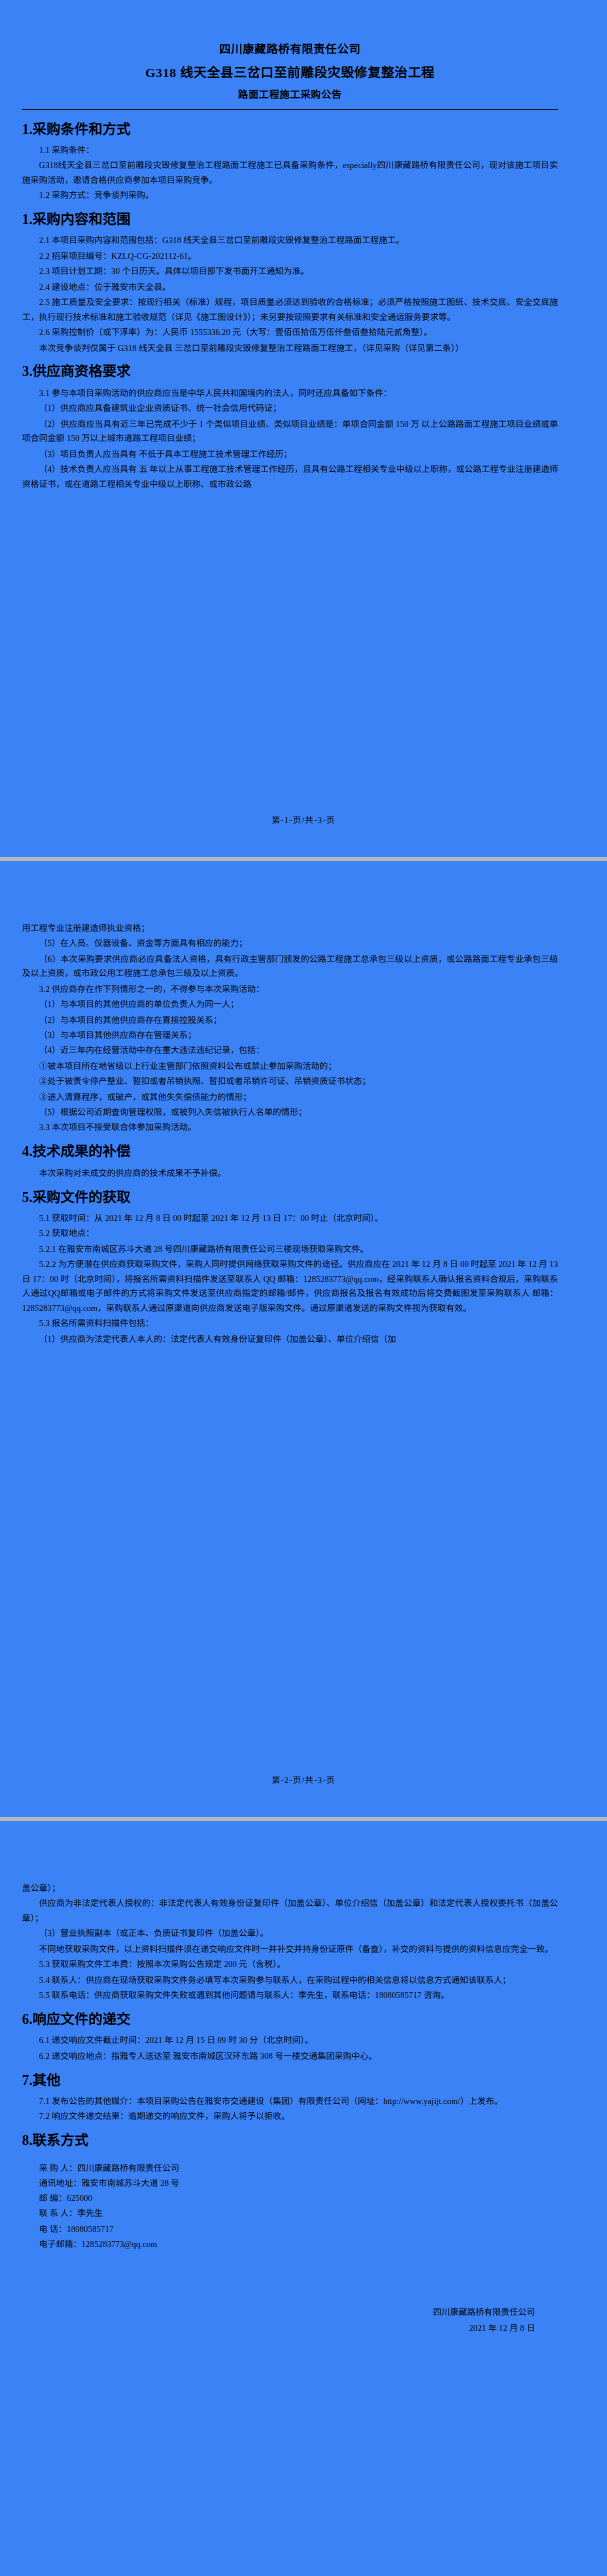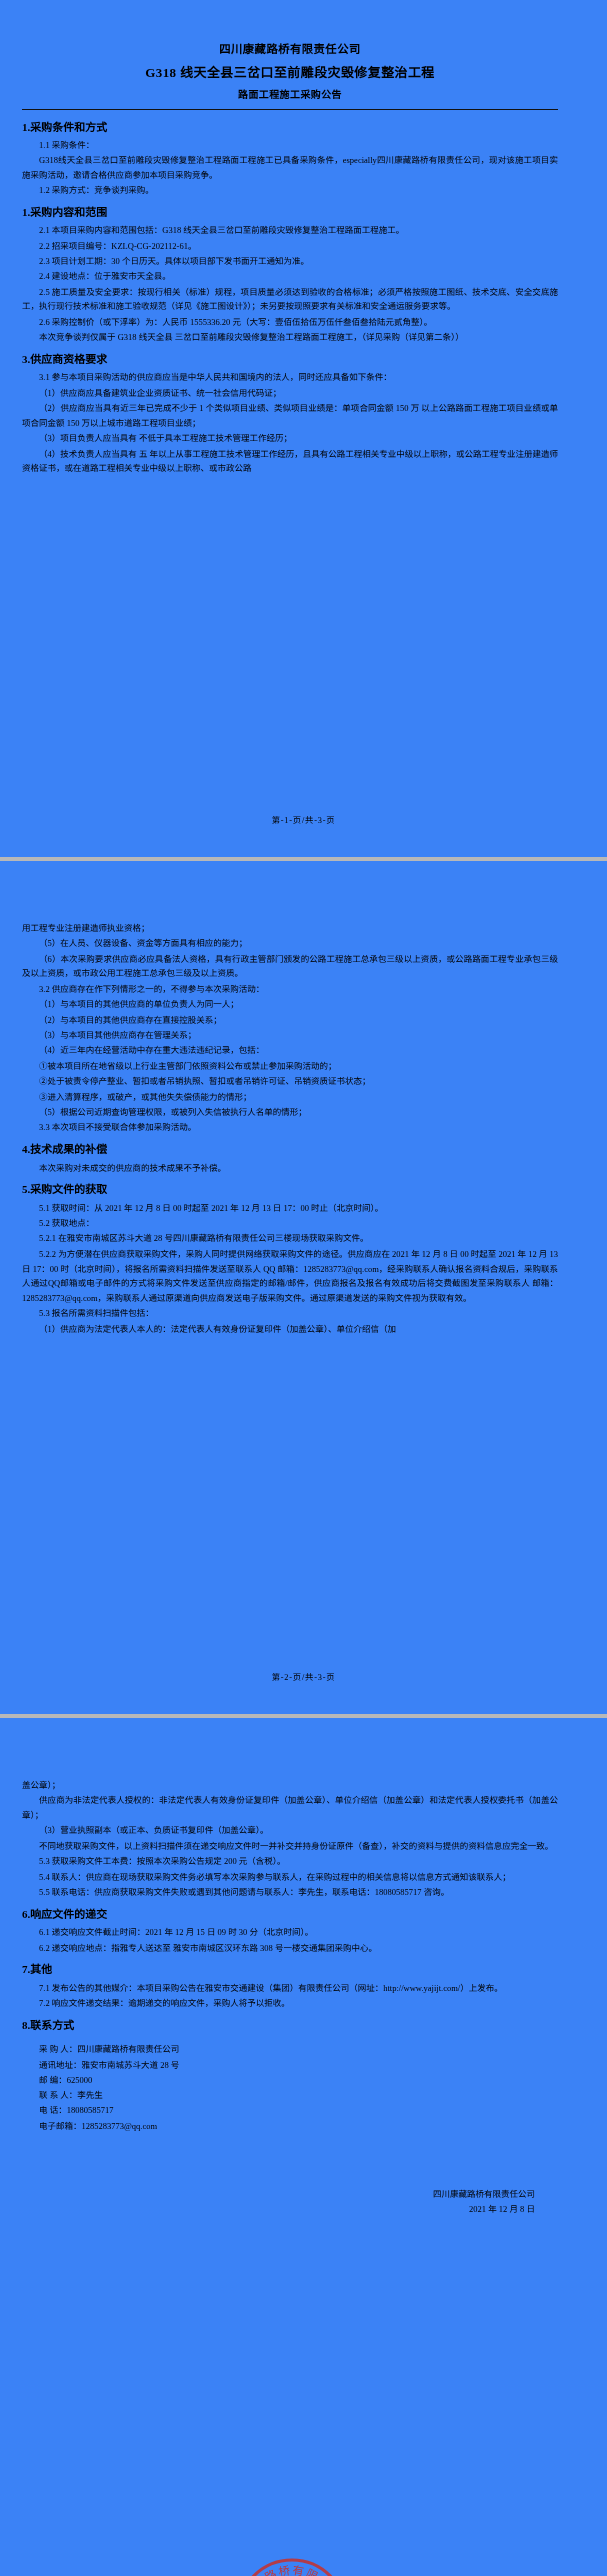--- a/index.html
+++ b/index.html
@@ -12,41 +12,41 @@
     width:607px;
     background:#3b82f6;
     position:relative;
     box-sizing:border-box;
     padding:39px 49px 30px 22px;
     margin:0 auto;
     overflow:hidden;
   }
   .page + .page{ border-top:4.6px solid #b8b8b8; }
   .p1{height:857px;}
-  .p2{height:857px;}
+  .p2{height:960px;}
   .p3{height:1048px;}
 
   .doc-title{
     text-align:center;
     font-weight:bold;
     font-size:11.4px;
     line-height:1.9;
     letter-spacing:0.4px;
     margin:0 0 1.5px 0;
   }
   .doc-title .l2{font-size:13px;}
   .doc-title .l3{font-size:10px;}
   .rule{
     border:none;
     border-top:0.8px solid #111;
     margin:4.6px 0 7.6px 0;
   }
   .h2{
     font-weight:bold;
-    font-size:11px;
+    font-size:14px;
     margin:5.3px 0 1.5px 0;
     line-height:1.7;
   }
   p.t{
     font-size:8.5px;
     line-height:1.72;
     margin:0 0 0.8px 0;
     text-align:justify;
     text-justify:inter-ideograph;
   }

